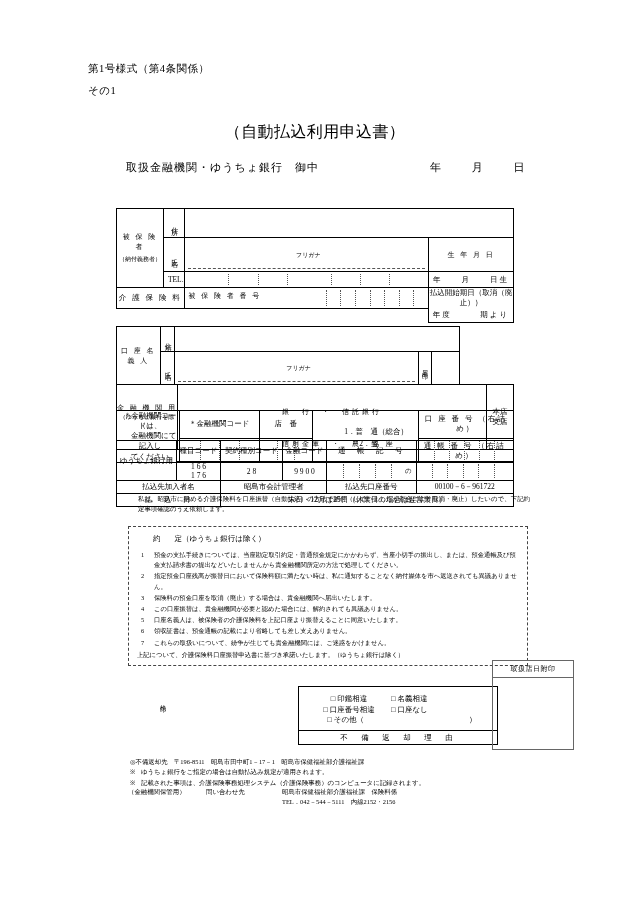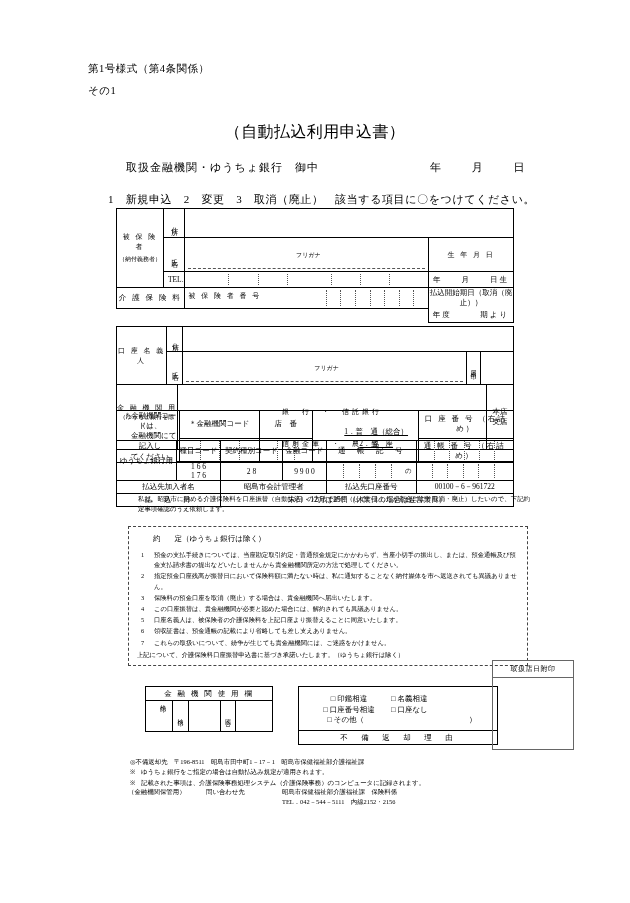--- a/index.html
+++ b/index.html
@@ -93,21 +93,20 @@
 
   <div class="abs hdr-form">第1号様式（第4条関係）</div>
   <div class="abs hdr-sono">その1</div>
   <div class="abs title-sub">（自動払込利用申込書）</div>
   <div class="abs addressee">取扱金融機関・ゆうちょ銀行　御中</div>
   <div class="abs ymd">
     <span>年</span>
     <span>月</span>
     <span>日</span>
   </div>
-  <div class="abs choices">1　新規申込　2　変更　3　取消（廃止）　該当する項目に〇をつけてください。</div>
 
   <table class="tbl" style="left:116px;top:208px;width:398px;">
     <tbody>
         <tr>
       <td rowspan="3" style="width:46px;" class="thick">
         <div class="t7 sp2">被 保 険 者</div>
         <div class="tiny" style="margin-top:3px;">（納付義務者）</div>
       </td>
       <td style="width:14px;height:28px;">
         <div class="vert t7">住所</div>
@@ -156,21 +155,21 @@
       </td>
       <td class="tiny nb-b">払込開始期日（取消（廃止））</td>
     </tr>
     <tr>
       <td colspan="3" style="border:none;height:0;"></td>
       <td class="t65 sp2 nb-t" style="height:14px;">年度　　　期より</td>
     </tr>
   </tbody>
     </table>
 
-  <table class="tbl" style="left:116px;top:326px;width:398px;">
+  <table class="tbl" style="left:116px;top:326px;width:344px;">
     <tbody>
         <tr>
       <td rowspan="2" style="width:46px;" class="thick">
         <div class="t7 sp2">口 座 名 義 人</div>
       </td>
       <td style="width:14px;height:24px;">
         <div class="vert t7">住所</div>
       </td>
       <td colspan="3"></td>
     </tr>
@@ -213,21 +212,21 @@
   <table class="tbl" style="left:116px;top:410px;width:398px;">
     <tbody>
         <tr>
       <td rowspan="2" style="width:60px;" class="tiny lbl-left">
         <div style="white-space:pre-line;line-height:1.35;">＊金融機関コードは、
 　金融機関にて記入し
 　てください。</div>
       </td>
       <td style="width:82px;height:13px;" class="t65 thick">＊金融機関コード</td>
       <td style="width:54px;" class="t65">店　番</td>
-      <td rowspan="2" style="width:104px;text-decoration:underline;" class="t65 lbl-left">
+      <td rowspan="2" style="width:104px;" class="t65 lbl-left">
         <div style="padding:3px 0 0 18px;">1．普　通（総合）</div>
         <div style="padding:2px 0 0 18px;">2．当　座</div>
       </td>
       <td style="width:98px;" class="t65 sp2">口 座 番 号 （右詰め）</td>
     </tr>
     <tr>
       <td class="dcell thick" style="height:17px;">
         <span class="dseg" style="left:25%;"></span>
             <span class="dseg" style="left:50%;"></span>
             <span class="dseg" style="left:75%;"></span>
@@ -324,38 +323,20 @@
         <span class="agree-txt">領収証書は、預金通帳の記載により省略しても差し支えありません。</span>
       </div>
       <div class="agree-item">
         <span class="agree-num">7</span>
         <span class="agree-txt">これらの取扱いについて、紛争が生じても貴金融機関には、ご迷惑をかけません。</span>
       </div>
     </div>
     <div class="agree-foot">上記について、介護保険料口座振替申込書に基づき承諾いたします。（ゆうちょ銀行は除く）</div>
   </div>
 
-  <table class="tbl" style="left:145px;top:686px;width:128px;">
-    <tbody>
-        <tr>
-      <td colspan="5" style="height:13px;" class="t65 sp2">金 融 機 関 使 用 欄</td>
-    </tr>
-    <tr>
-      <td style="width:22px;height:30px;"></td>
-      <td style="width:12px;">
-        <div class="vert tiny">検印</div>
-      </td>
-      <td style="width:26px;"></td>
-      <td style="width:12px;">
-        <div class="vert tiny">照合</div>
-      </td>
-      <td style="width:30px;"></td>
-    </tr>
-  </tbody>
-    </table>
   <div class="abs" style="left:157px;top:700px;width:12px;text-align:center;">
     <div class="vert tiny">検印</div>
   </div>
 
   <table class="tbl" style="left:298px;top:686px;width:200px;">
     <tbody>
         <tr>
       <td class="t65 lbl-left" style="height:40px;padding:3px 0 0 8px !important;">
         <div style="display:flex;line-height:1.45;">
           <span style="width:84px;">

